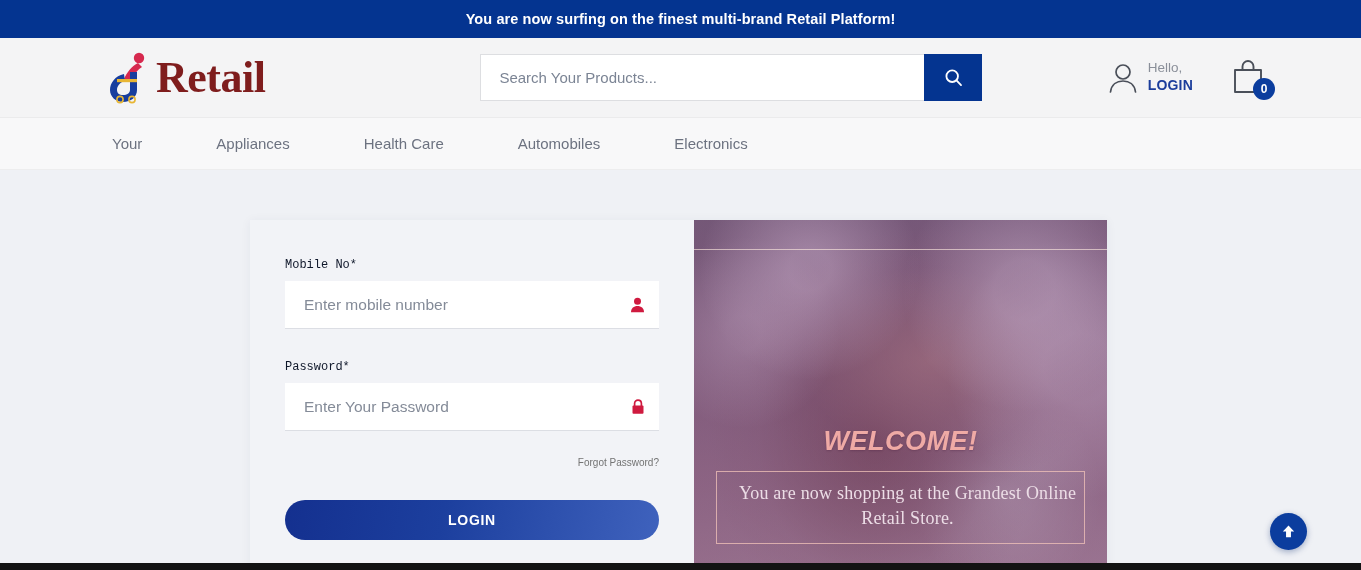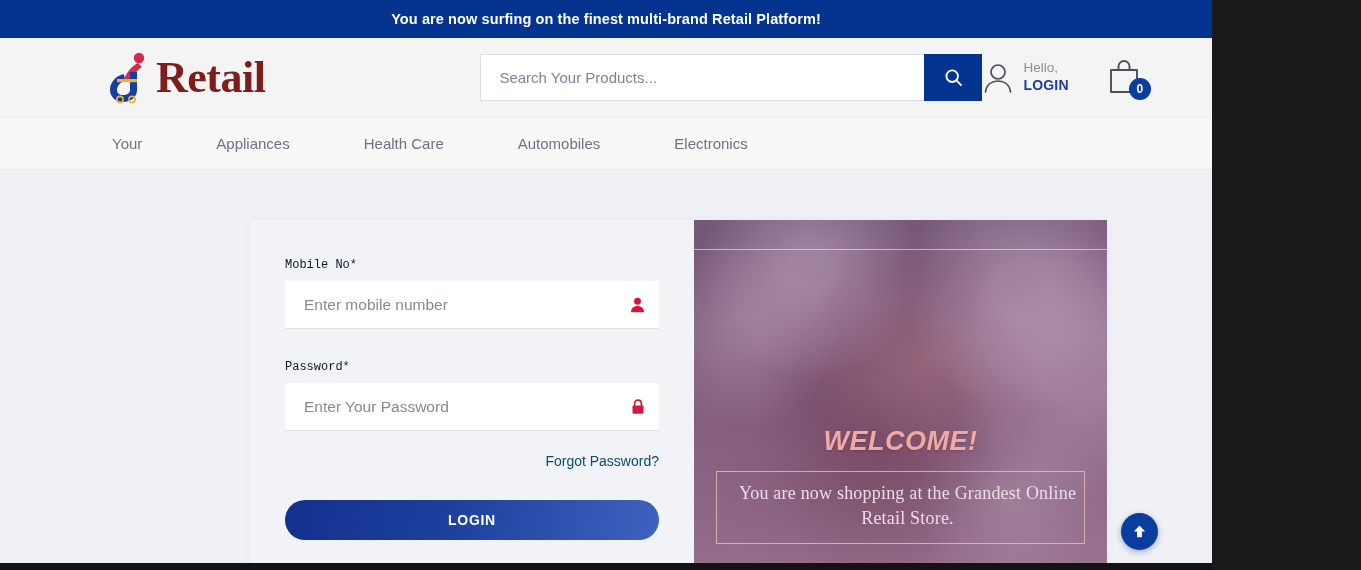--- a/index.html
+++ b/index.html
@@ -12,21 +12,21 @@
 
   body {
     font-family: "Liberation Sans", sans-serif;
     background: #1a1a1a;
     color: #444;
     -webkit-font-smoothing: antialiased;
   }
 
   .page {
     position: relative;
-    width: 1212px;
+    width: 1361px;
     height: 570px;
     background: #eff1f5;
     overflow: hidden;
   }
 
   
   .top-banner {
     height: 38px;
     background: #043490;
     color: #ffffff;
@@ -225,22 +225,22 @@
     top: 50%;
     transform: translateY(-50%);
     display: flex;
   }
 
   .forgot-row {
     text-align: right;
     margin-top: -10px;
   }
   .forgot-link {
-    font-size: 14px;
-    color: #0c4a6e;
+    font-size: 10px;
+    color: #737373;
     cursor: pointer;
     text-decoration: none;
   }
 
   .login-btn {
     display: block;
     width: 100%;
     height: 40px;
     margin-top: 30px;
     border: none;

